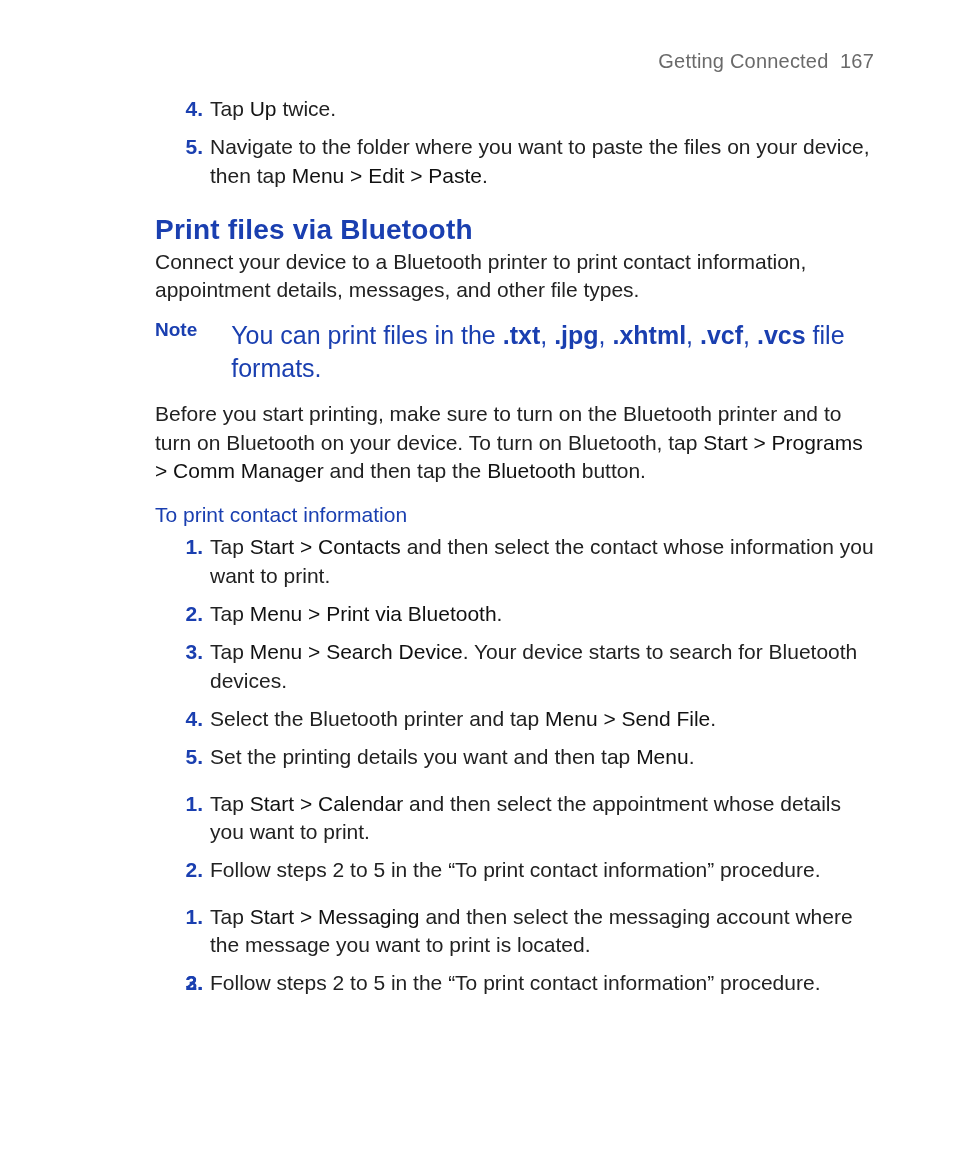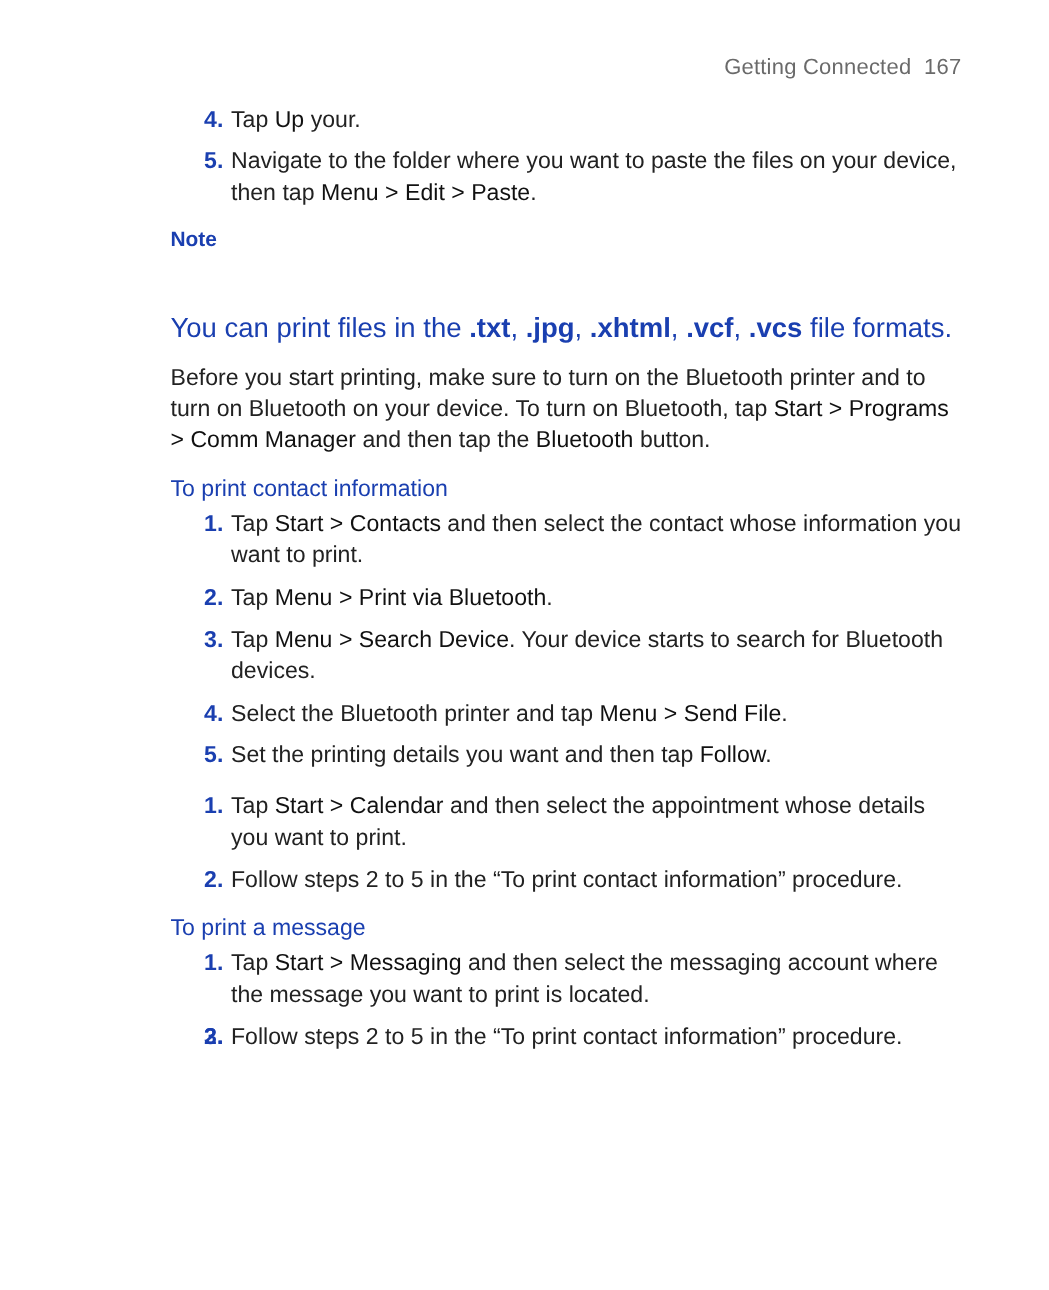--- a/index.html
+++ b/index.html
@@ -56,23 +56,22 @@
     letter-spacing: 0.2px;
   }
   .para {
     font-size: 21px;
     line-height: 1.35;
     margin: 0 0 14px 0;
     color: #222;
   }
   .note-row {
     display: flex;
-    gap: 52px;
+    gap: 34px;
     margin: 6px 0 14px 0;
-    flex-direction: column;
   }
   .note-label {
     color: #1a3fb0;
     font-weight: 700;
     font-size: 19px;
     flex: 0 0 auto;
   }
   .note-text {
     color: #1a3fb0;
     font-size: 25px;
@@ -92,28 +91,30 @@
 
 <div class="page">
 
   <div class="running-head">
     <span>Getting Connected</span>&nbsp;&nbsp;<span>167</span>
   </div>
 
   <ol class="num">
     <li>
       <span class="marker">4.</span>
-      <span>Tap </span><b>Up</b><span> your.</span>
+      <span>Tap </span><b>Up</b><span> twice.</span>
     </li>
     <li>
       <span class="marker">5.</span>
       <span>Navigate to the folder where you want to paste the files on your device, then tap </span><b>Menu &gt; Edit &gt; Paste</b><span>.</span>
     </li>
   </ol>
 
+  <div class="h2">Print files via Bluetooth</div>
+  <p class="para">Connect your device to a Bluetooth printer to print contact information, appointment details, messages, and other file types.</p>
 
   <div class="note-row">
     <div class="note-label">Note</div>
     <div class="note-text">
       <span>You can print files in the </span><b>.txt</b><span>, </span><b>.jpg</b><span>, </span><b>.xhtml</b><span>, </span><b>.vcf</b><span>, </span><b>.vcs</b><span> file formats.</span>
     </div>
   </div>
 
   <p class="para">
     <span>Before you start printing, make sure to turn on the Bluetooth printer and to turn on Bluetooth on your device. To turn on Bluetooth, tap </span><b>Start &gt; Programs &gt; Comm Manager</b><span> and then tap the </span><b>Bluetooth</b><span> button.</span>
@@ -132,36 +133,35 @@
     <li>
       <span class="marker">3.</span>
       <span>Tap </span><b>Menu &gt; Search Device</b><span>. Your device starts to search for Bluetooth devices.</span>
     </li>
     <li>
       <span class="marker">4.</span>
       <span>Select the Bluetooth printer and tap </span><b>Menu &gt; Send File</b><span>.</span>
     </li>
     <li>
       <span class="marker">5.</span>
-      <span>Set the printing details you want and then tap </span><b>Follow</b><span>.</span>
+      <span>Set the printing details you want and then tap </span><b>Menu</b><span>.</span>
     </li>
   </ol>
 
   <ol class="num">
     <li>
       <span class="marker">1.</span>
       <span>Tap </span><b>Start &gt; Calendar</b><span> and then select the appointment whose details you want to print.</span>
     </li>
     <li>
       <span class="marker">2.</span>
       <span>Follow steps 2 to 5 in the “To print contact information” procedure.</span>
     </li>
   </ol>
 
-  <div class="sub">To print a message</div>
   <ol class="num">
     <li>
       <span class="marker">1.</span>
       <span>Tap </span><b>Start &gt; Messaging</b><span> and then select the messaging account where the message you want to print is located.</span>
     </li>
     <li>
       <span class="marker">2.</span>
     </li>
     <li>
       <span class="marker">3.</span>

